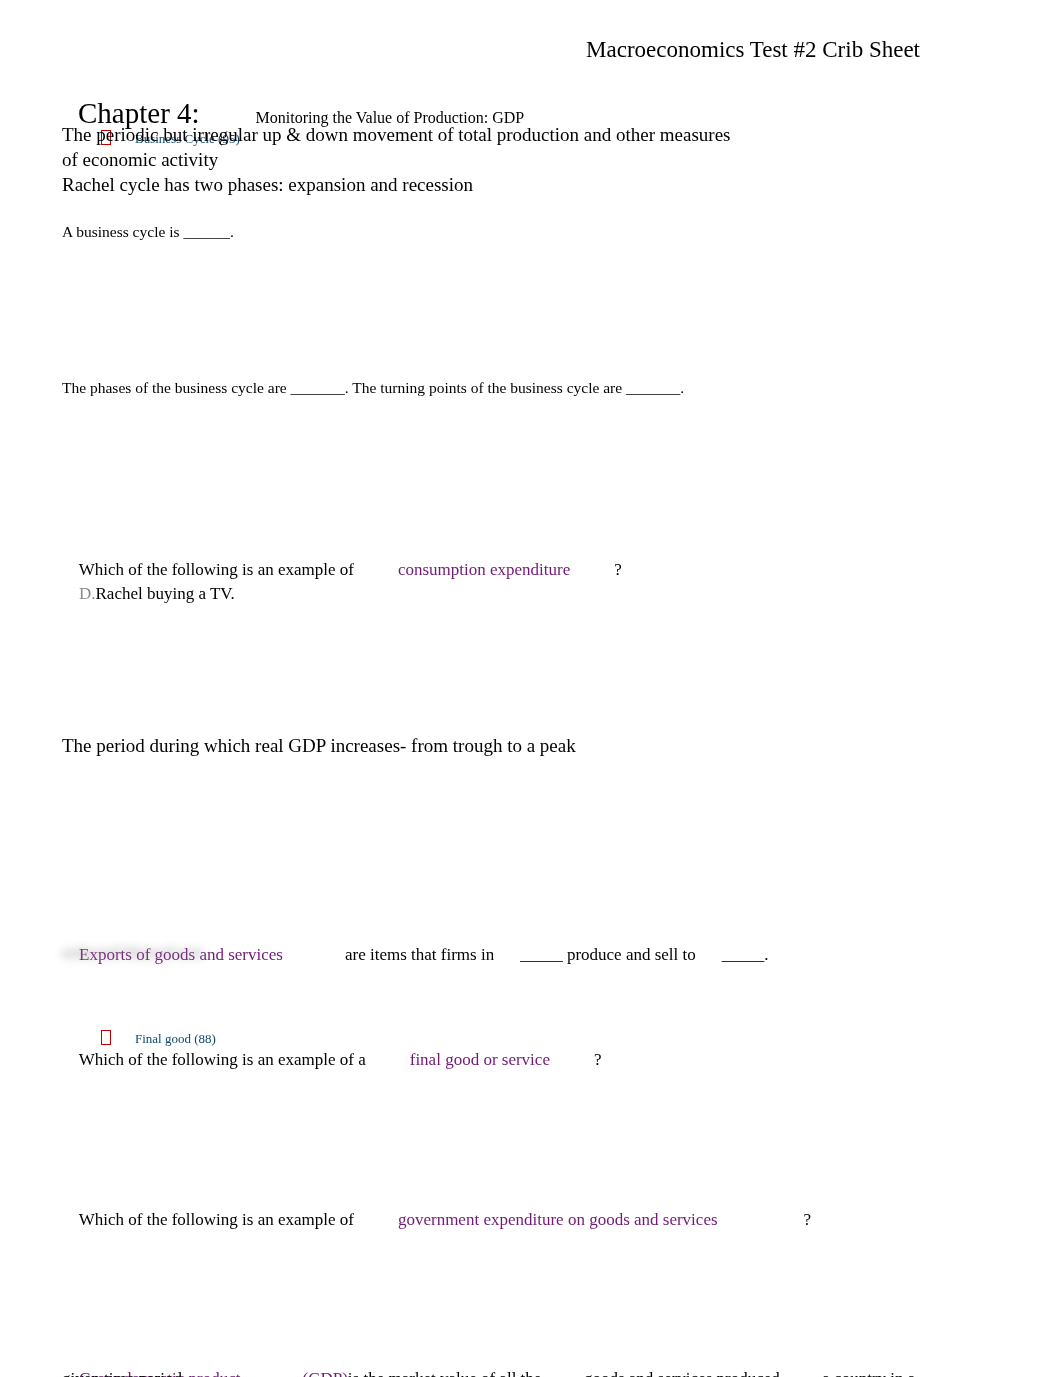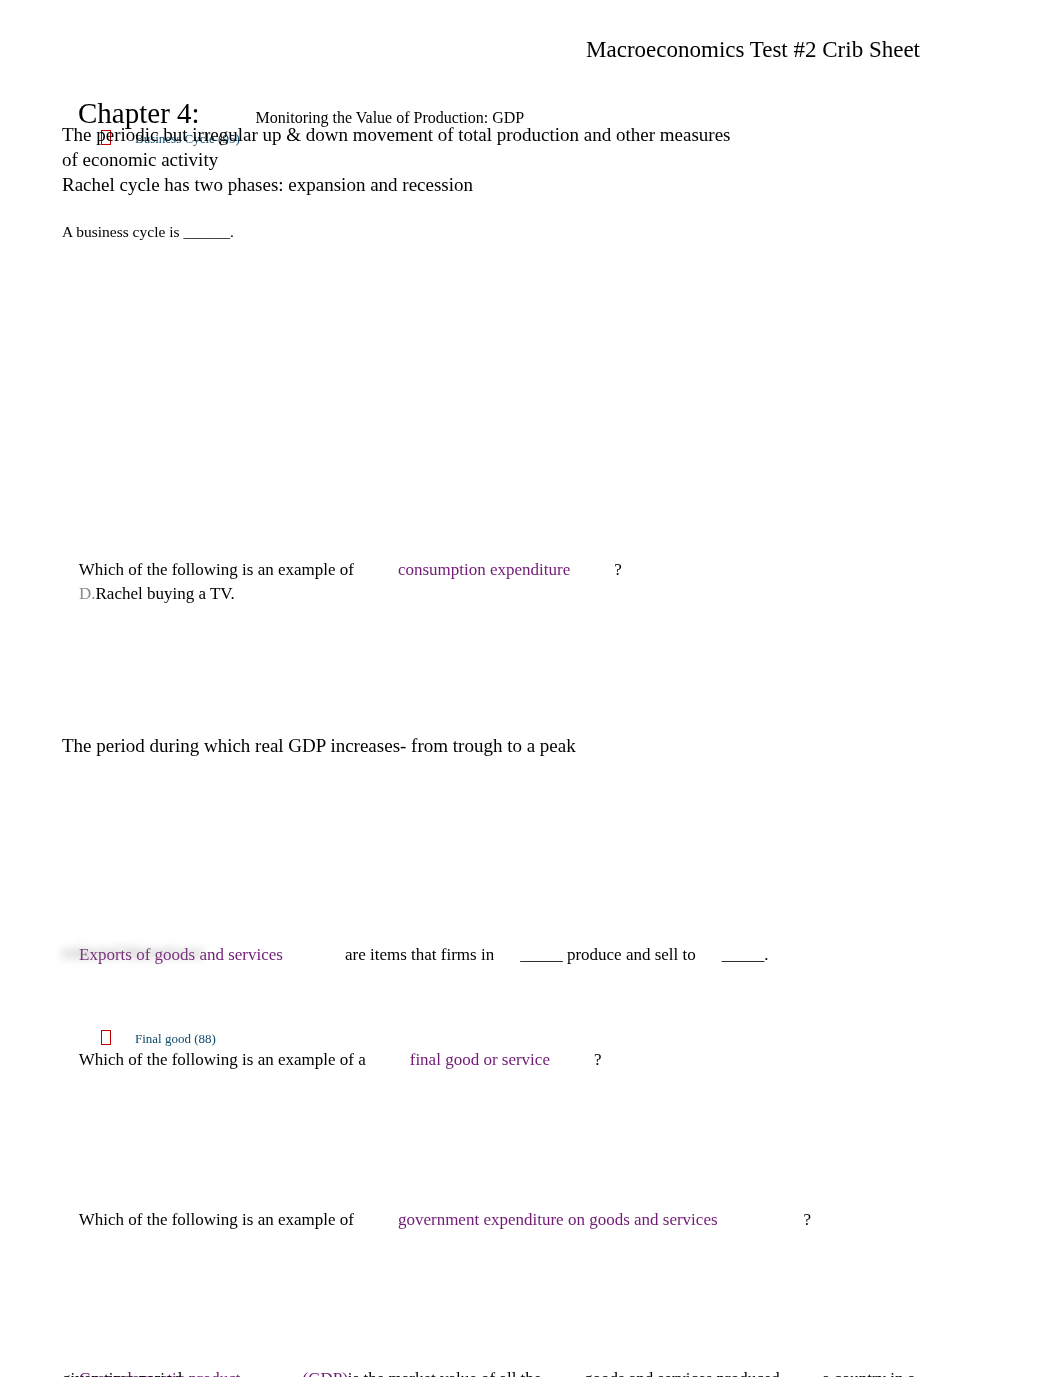--- a/index.html
+++ b/index.html
@@ -141,20 +141,21 @@
   <div class="bullet-line" style="left:88px; top:100px;">
     <span class="bullet-box"></span><span class="bullet-gap"></span><span>Business Cycle (95)</span>
   </div>
 
   <div class="body-lines" style="top:122px;">The periodic but irregular up &amp; down movement of total production and other measures</div>
   <div class="body-lines" style="top:147px;">of economic activity</div>
   <div class="body-lines" style="top:172px;">Rachel cycle has two phases: expansion and recession</div>
 
   <div class="small-line" style="top:221px;text-align:right;">A business cycle is ______.</div>
 
+  <div class="small-line" style="top:377px;">The phases of the business cycle are _______. The turning points of the business cycle are _______.</div>
 
   <div class="med-line" style="top:535px;">
     <span>Which of the following is an example of</span><span class="gap-md"></span><span class="red">consumption expenditure</span><span class="gap-md"></span><span>?</span>
   </div>
 
   <div class="med-line" style="top:559px;">
     <span class="gray">D.</span><span>Rachel buying a TV.</span>
   </div>
 
   <div class="big-line" style="top:733px;">The period during which real GDP increases- from trough to a peak</div>

